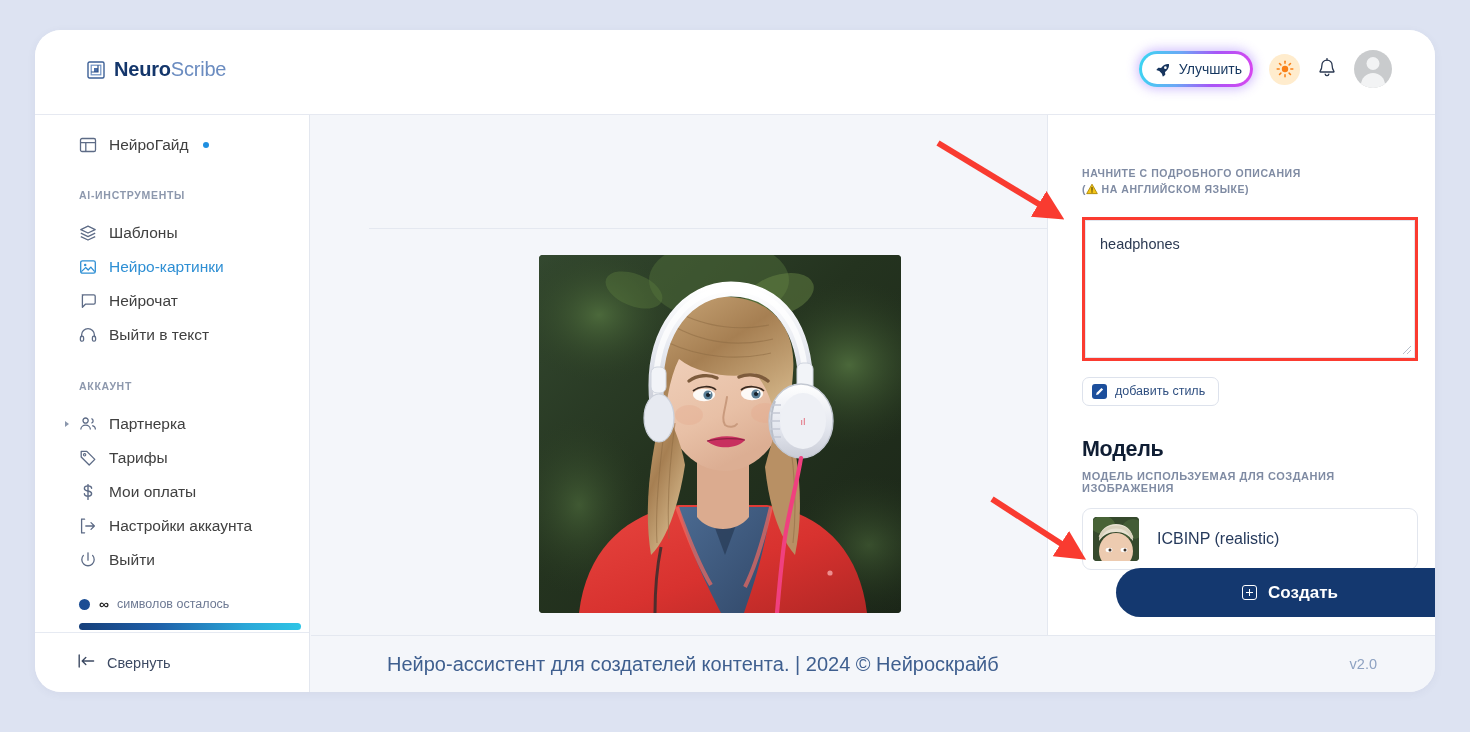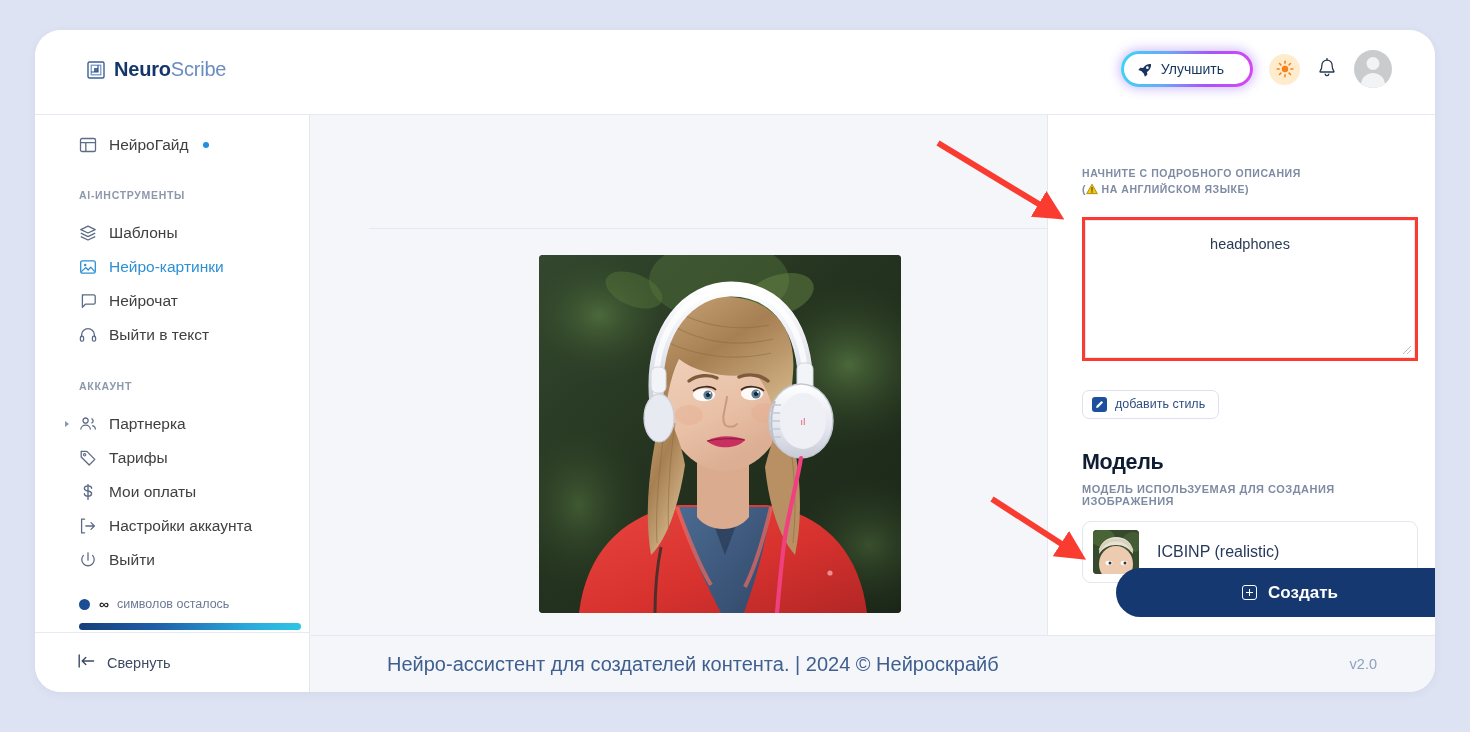--- a/index.html
+++ b/index.html
@@ -49,21 +49,21 @@
     position: relative;
     padding: 3px;
     border-radius: 999px;
     background: linear-gradient(100deg,#39d7f2 0%,#6aa8f5 35%,#a855f7 65%,#d946ef 100%);
     box-shadow: 0 0 11px 2px rgba(150,110,250,.45);
   }
   .improve-btn {
     display: flex; align-items: center; gap: 8px;
     background: #ffffff;
     border-radius: 999px;
-    padding: 7px 26px 7px 14px;
+    padding: 7px 8px 7px 14px;
     font-size: 14px; color: #15365f; font-weight: 400;
     cursor: pointer; border: none;
     font-family: "Liberation Sans", sans-serif;
   }
   .rocket-ico { width: 15px; height: 15px; display: block; }
   .theme-btn {
     width: 31px; height: 31px; border-radius: 50%;
     background: #ffeccd;
     display: flex; align-items: center; justify-content: center;
     cursor: pointer;
@@ -193,28 +193,27 @@
   }
   #prompt-input {
     width: 100%; height: 100%;
     border: 1px solid #e2e6ee;
     resize: none;
     padding: 15px 14px;
     font-size: 14.5px;
     color: #2b3952;
     font-family: "Liberation Sans", sans-serif;
     outline: none;
-    text-align: center;
   }
   #prompt-box .grip {
     position: absolute; right: 3px; bottom: 3px;
     width: 11px; height: 11px; pointer-events: none;
   }
   #add-style {
-    margin-top: 29px;
+    margin-top: 16px;
     display: inline-flex; align-items: center; gap: 8px;
     border: 1px solid #dde2ec; border-radius: 7px;
     background: #fff;
     padding: 6px 13px 6px 9px;
     font-size: 12.5px; color: #2f4f80; cursor: pointer;
     font-family: "Liberation Sans", sans-serif;
   }
   #add-style .pen {
     width: 15px; height: 15px; border-radius: 3px; background: #1c4f9c;
     display: flex; align-items: center; justify-content: center;

